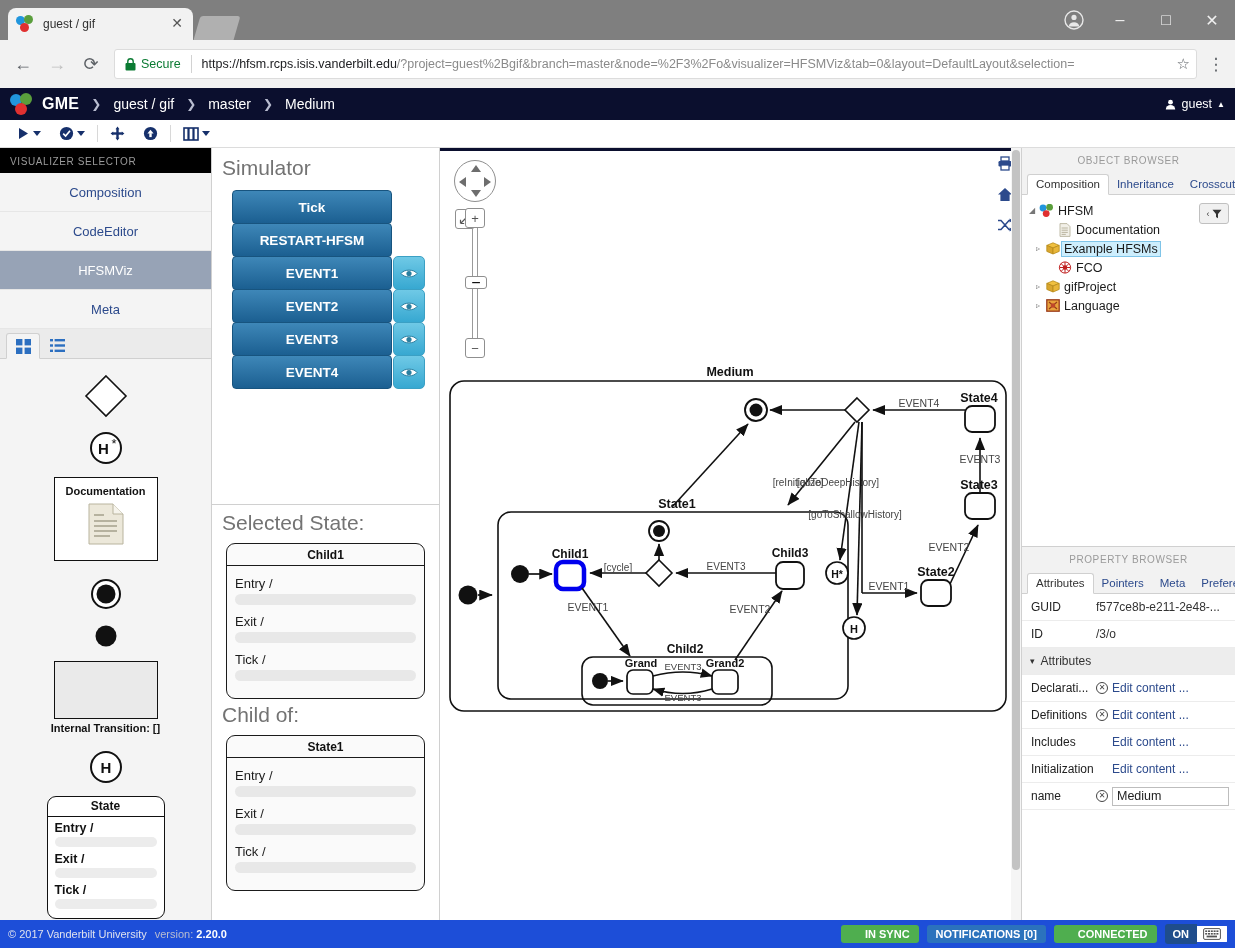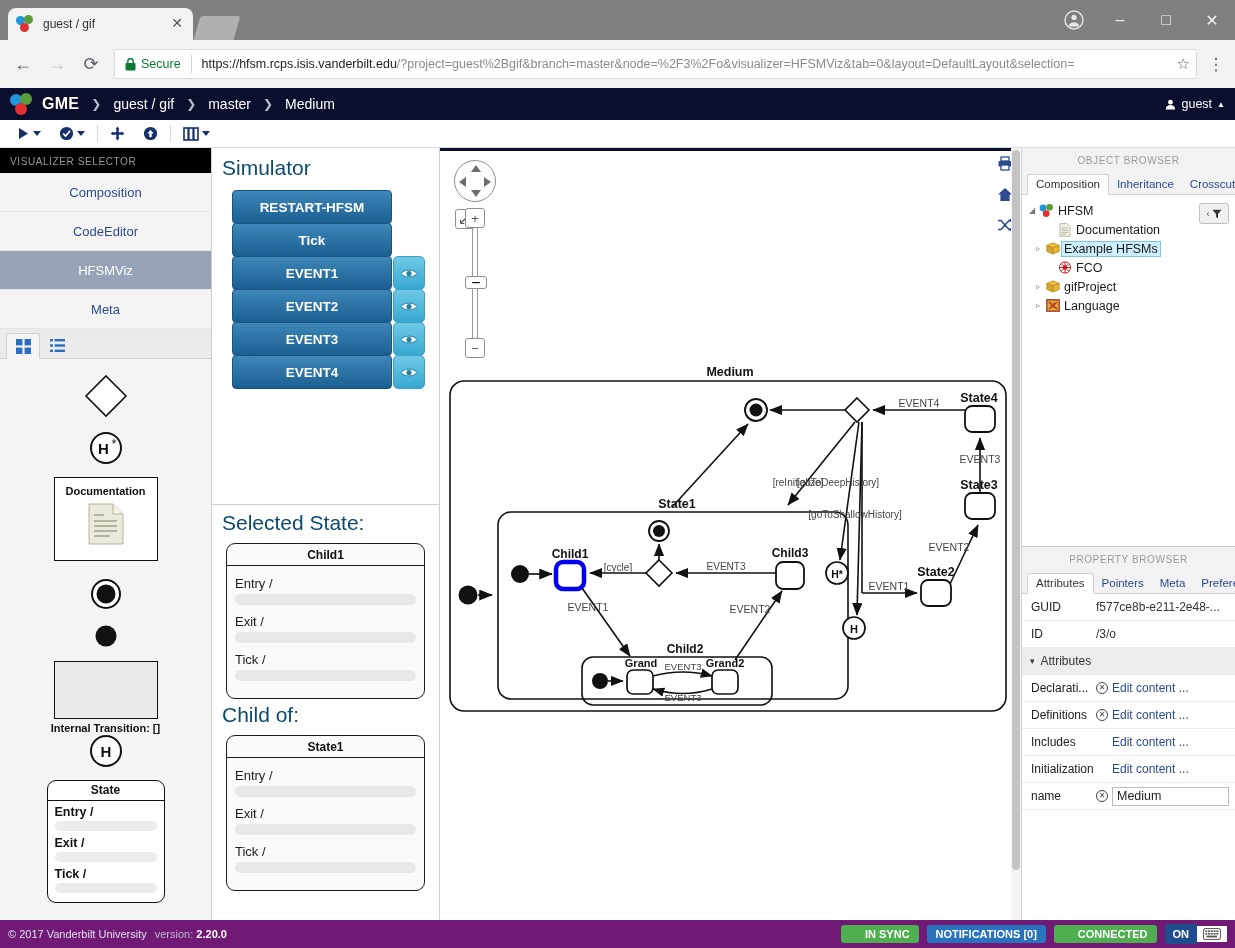--- a/index.html
+++ b/index.html
@@ -79,21 +79,21 @@
     font-size: 13px; color: #2c4a8c; cursor: pointer; background: #f4f4f4; border-bottom: 1px solid #e6e6e6; }
   .vs-item.active { background: #97a3b6; color: #fff; }
   #part-tabs { height: 30px; display: flex; align-items: flex-end; border-bottom: 1px solid #d0d0d0; background: #ebebeb; padding-left: 6px; }
   .part-tab { width: 34px; height: 26px; display: flex; align-items: center; justify-content: center; cursor: pointer; }
   .part-tab.active { background: #f4f4f4; border: 1px solid #d0d0d0; border-bottom: 1px solid #f4f4f4; margin-bottom: -1px; border-radius: 3px 3px 0 0; }
   #parts-list { flex: 1; overflow: hidden; position: relative; padding-top: 14px; }
   .part { display: flex; flex-direction: column; align-items: center; margin-bottom: 12px; }
 
   
   #sim-panel { width: 228px; background: #fff; border-right: 1px solid #d0d0d0; display: flex; flex-direction: column; }
-  .sim-head { font-size: 21px; color: #0c4a6e; padding: 8px 8px 10px 10px; font-weight: normal; }
+  .sim-head { font-size: 21px; color: #737373; padding: 8px 8px 10px 10px; font-weight: normal; }
   #sim-buttons { padding: 0 0 0 20px; }
   .sim-row { display: flex; align-items: stretch; margin-bottom: -1px; }
   .sim-btn {
     width: 160px; height: 34px; color: #fff; font-size: 13.5px; font-weight: bold;
     display: flex; align-items: center; justify-content: center; cursor: pointer;
     background: linear-gradient(180deg, #3e87b8 0%, #1b5f91 100%);
     border: 1px solid #17547f; border-radius: 4px;
   }
   .sim-eye {
     width: 32px; height: 34px; margin-left: 1px; border-radius: 5px; cursor: pointer;
@@ -154,21 +154,21 @@
   .xcircle { display: inline-flex; width: 12px; height: 12px; border: 1px solid #444; border-radius: 50%;
      align-items: center; justify-content: center; font-size: 8px; color: #444; line-height: 1; flex: 0 0 12px; }
   .pval-input { flex: 1; background: #fff; border: 1px solid #bdbdbd; height: 19px; display: flex; align-items: center;
      padding-left: 4px; font-size: 12.5px; color: #222; }
 
   
   .vscroll { position: absolute; right: 0; top: 0; width: 10px; height: 100%; background: #f1f1f1; }
   .vscroll .thumb { position: absolute; left: 1px; width: 8px; background: #c3c3c3; border-radius: 4px; }
 
   
-  #statusbar { height: 28px; background: #701a75; display: flex; align-items: center; padding: 0 8px; color: #dfe2ee; }
+  #statusbar { height: 28px; background: #1d4ed8; display: flex; align-items: center; padding: 0 8px; color: #dfe2ee; }
   #copyright { font-size: 11px; display: flex; gap: 8px; align-items: baseline; }
   #copyright .ver { color: #b9bdd0; }
   #copyright .ver b { color: #fff; }
   #status-right { margin-left: auto; display: flex; align-items: center; gap: 8px; }
   .badge { font-size: 11px; font-weight: bold; color: #fff; padding: 3px 9px; border-radius: 3px; cursor: pointer; }
   .badge.green { background: #4fae4f; padding-left: 24px; }
   .badge.blue { background: #2b72bd; }
   .toggle { display: flex; align-items: center; border-radius: 3px; overflow: hidden; cursor: pointer; }
   .toggle .on { background: #1f4d8c; color: #fff; font-size: 11px; font-weight: bold; padding: 4px 8px; }
   .toggle .kb { background: #fff; padding: 2px 6px; display: flex; align-items: center; }
@@ -357,21 +357,21 @@
         <svg width="34" height="34" viewBox="0 0 34 34">
             <circle cx="17" cy="17" r="14" fill="#fff" stroke="#111" stroke-width="2"></circle>
             <circle cx="17" cy="17" r="9.5" fill="#111"></circle>
           </svg>
       </div>
       <div class="part">
         <svg width="26" height="26" viewBox="0 0 26 26">
             <circle cx="13" cy="13" r="10.5" fill="#111"></circle>
           </svg>
       </div>
-      <div class="part" style="margin-bottom:0">
+      <div class="part" style="margin-bottom:16px">
         <div style="width:104px;height:58px;border:1.5px solid #111;background:#eaeaea;"></div>
         <div style="font-size:11px;font-weight:bold;color:#111;margin-top:3px;">Internal Transition: []</div>
       </div>
       <div class="part">
         <svg width="34" height="34" viewBox="0 0 34 34">
             <circle cx="17" cy="17" r="15" fill="#fff" stroke="#111" stroke-width="2"></circle>
             <text x="17" y="23" font-family="Liberation Sans, sans-serif" font-size="15" font-weight="bold" text-anchor="middle" fill="#111">H</text>
           </svg>
       </div>
       <div class="part">
@@ -387,24 +387,24 @@
           </div>
         </div>
       </div>
     </div>
   </div>
 
   <div id="sim-panel">
     <div class="sim-head">Simulator</div>
     <div id="sim-buttons">
       <div class="sim-row">
+        <div class="sim-btn">Tick</div>
+      </div>
+      <div class="sim-row">
         <div class="sim-btn">RESTART-HFSM</div>
-      </div>
-      <div class="sim-row">
-        <div class="sim-btn">Tick</div>
       </div>
       <div class="sim-row">
         <div class="sim-btn">EVENT1</div>
         <div class="sim-eye">
           <svg width="18" height="11" viewBox="0 0 18 11">
               <path d="M1 5.5 C4 1, 14 1, 17 5.5 C14 10, 4 10, 1 5.5 Z" fill="#fff" stroke="#2a7fa0" stroke-width="1"></path>
               <circle cx="9" cy="5.5" r="2.6" fill="#2a7fa0"></circle>
             </svg>
         </div>
       </div>

